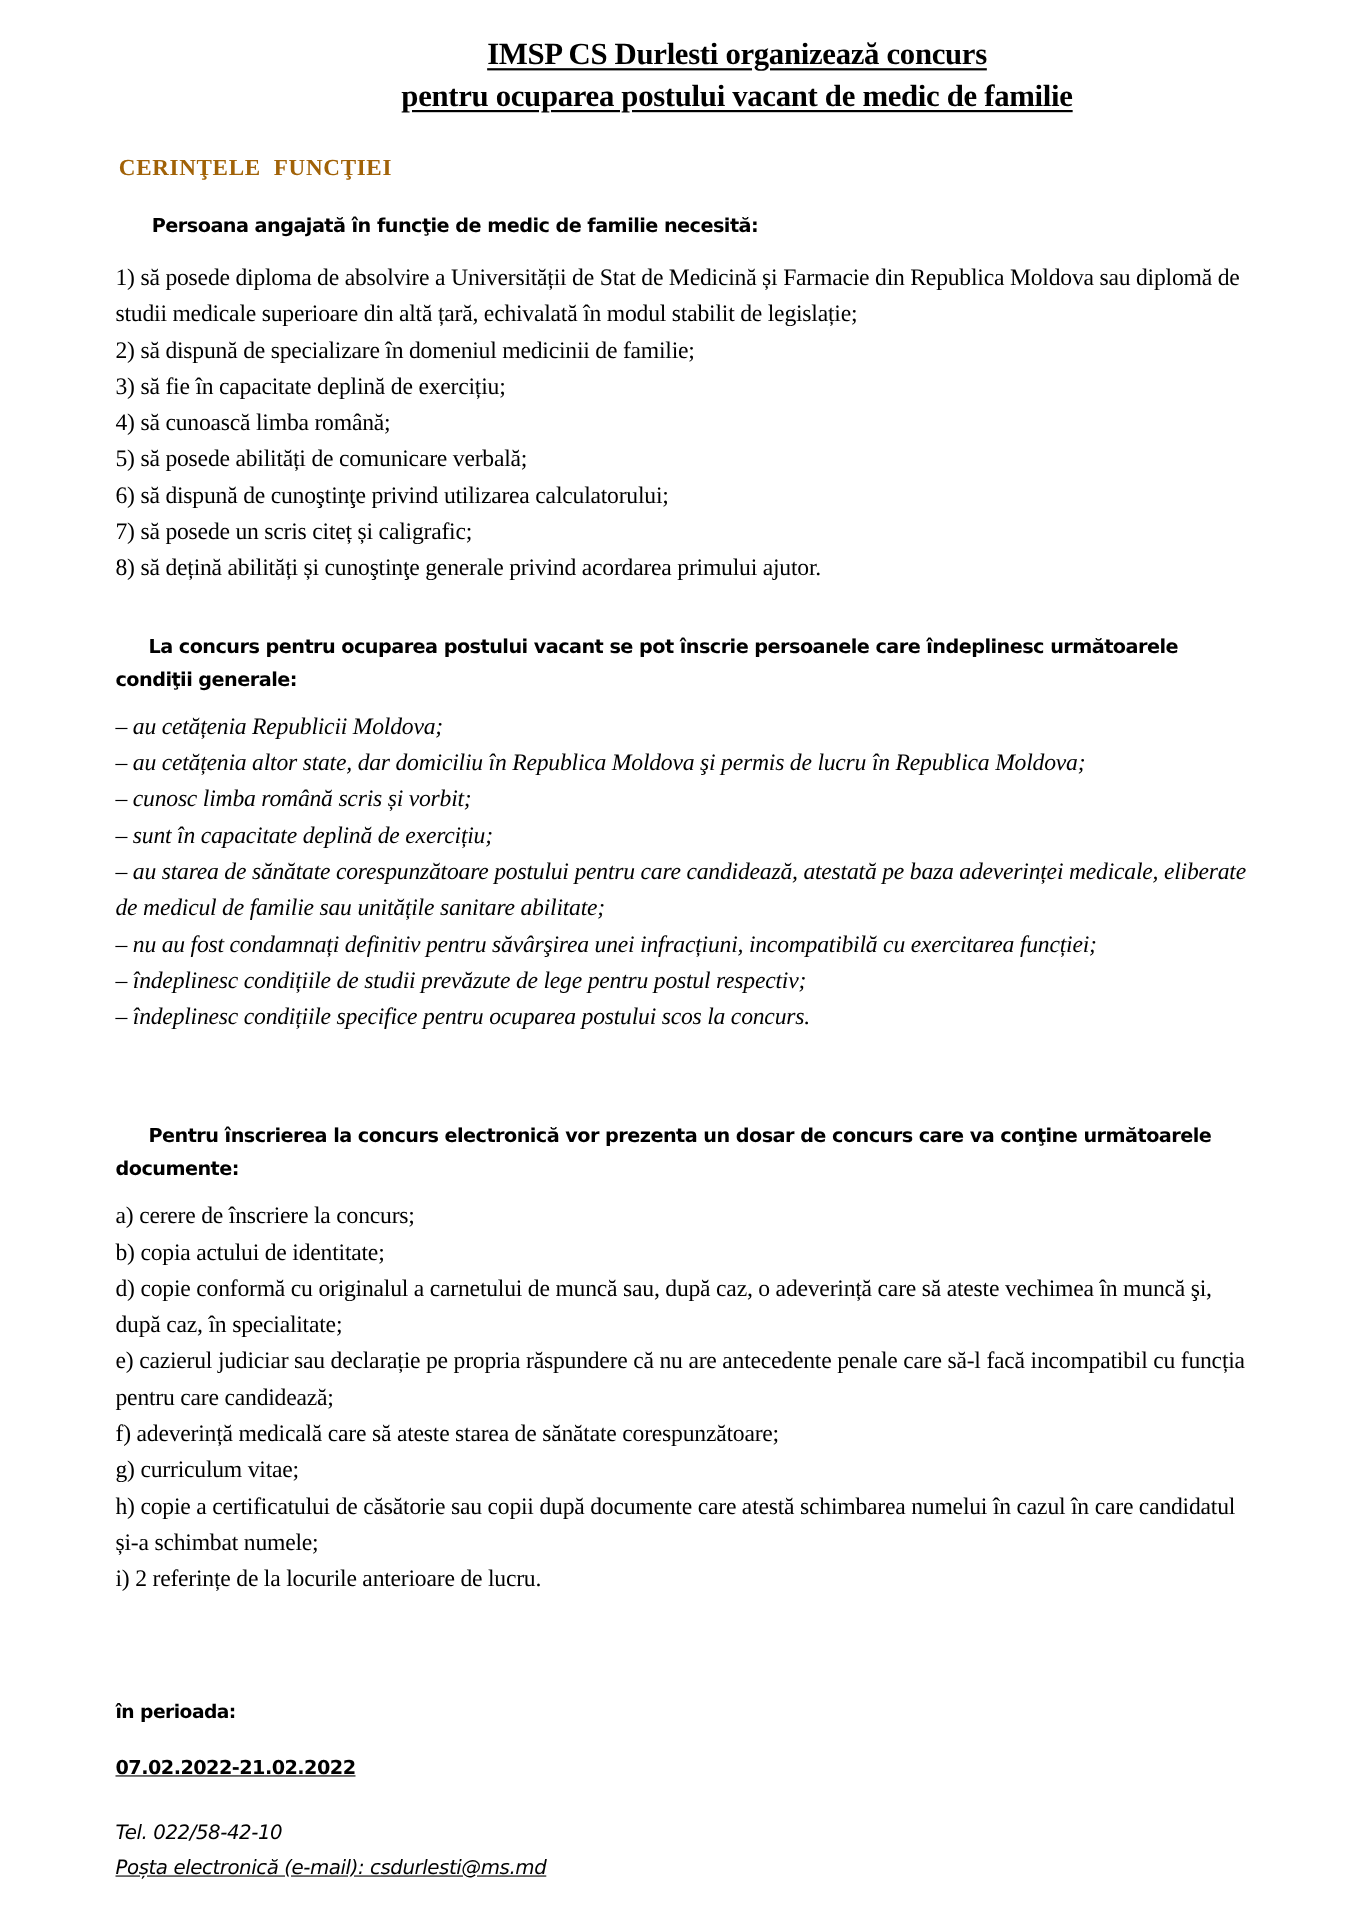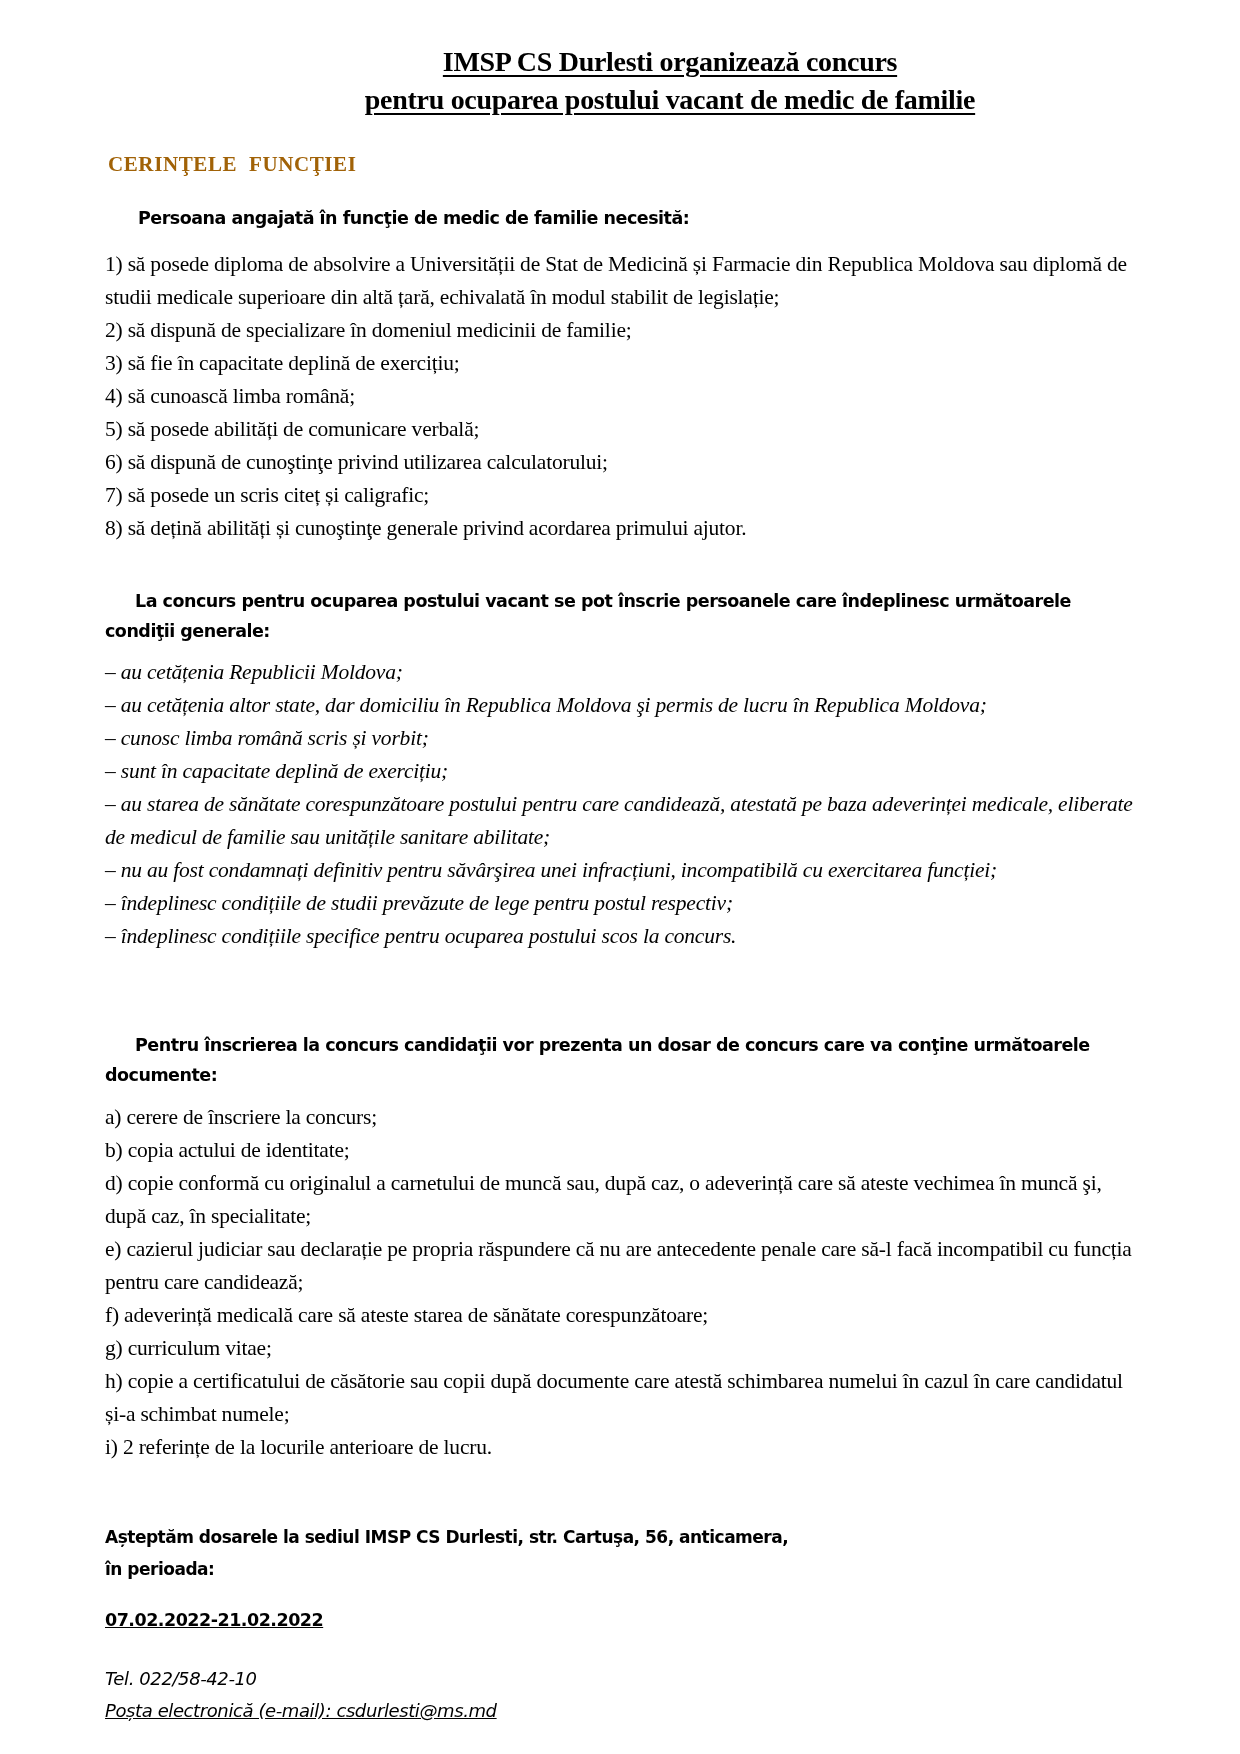--- a/index.html
+++ b/index.html
@@ -1,17 +1,17 @@
 <!DOCTYPE html>
 <html><head>
   <meta charset="utf-8">
   <style>
     html, body { margin: 0; padding: 0; background: #ffffff; }
     body { width: 1240px; height: 1754px; position: relative; overflow: hidden; color: #000; }
-    .page { position: absolute; left: 0; top: 16px; width: 1240px; height: 1380px; }
+    .page { position: absolute; left: 0; top: 4px; width: 1240px; height: 1380px; }
     .title {
       position: absolute; left: 0; width: 1240px; text-align: center;
       font-family: "Liberation Serif", serif; font-weight: bold; font-size: 28px;
       text-decoration: underline; text-decoration-thickness: 2px; text-underline-offset: 4px;
       letter-spacing: -0.3px;
     }
     .t1 { top: 30px; left: 50px; }
     .t2 { top: 68px; left: 50px; }
     .section-head {
       position: absolute; left: 108px; top: 136px;
@@ -75,33 +75,32 @@
     <p>– au cetățenia Republicii Moldova;</p>
     <p>– au cetățenia altor state, dar domiciliu în Republica Moldova şi permis de lucru în Republica Moldova;</p>
     <p>– cunosc limba română scris și vorbit;</p>
     <p>– sunt în capacitate deplină de exercițiu;</p>
     <p>– au starea de sănătate corespunzătoare postului pentru care candidează, atestată pe baza adeverinței medicale, eliberate de medicul de familie sau unitățile sanitare abilitate;</p>
     <p>– nu au fost condamnați definitiv pentru săvârşirea unei infracțiuni, incompatibilă cu exercitarea funcției;</p>
     <p>– îndeplinesc condițiile de studii prevăzute de lege pentru postul respectiv;</p>
     <p>– îndeplinesc condițiile specifice pentru ocuparea postului scos la concurs.</p>
   </div>
 
-  <div class="intro wrap" style="top:1014px;">Pentru înscrierea la concurs candidaţii vor prezenta un dosar de concurs care va conţine următoarele documente:</div>
+  <div class="intro wrap" style="top:1014px;">Pentru înscrierea la concurs electronică vor prezenta un dosar de concurs care va conţine următoarele documente:</div>
 
   <div class="block" style="top:1085px;">
     <p>a) cerere de înscriere la concurs;</p>
     <p>b) copia actului de identitate;</p>
     <p>d) copie conformă cu originalul a carnetului de muncă sau, după caz, o adeverință care să ateste vechimea în muncă şi, după caz, în specialitate;</p>
     <p>e) cazierul judiciar sau declarație pe propria răspundere că nu are antecedente penale care să-l facă incompatibil cu funcția pentru care candidează;</p>
     <p>f) adeverință medicală care să ateste starea de sănătate corespunzătoare;</p>
     <p>g) curriculum vitae;</p>
     <p>h) copie a certificatului de căsătorie sau copii după documente care atestă schimbarea numelui în cazul în care candidatul și-a schimbat numele;</p>
     <p>i) 2 referințe de la locurile anterioare de lucru.</p>
   </div>
 
-  <div class="footer-bold" style="top:1504px;">Așteptăm dosarele la sediul IMSP CS Durlesti, str. Cartuşa, 56, anticamera,</div>
   <div class="footer-bold" style="top:1536px;">în perioada:</div>
 
   <div class="dates">07.02.2022-21.02.2022</div>
 
   <div class="contact" style="top:1652px;">Tel. 022/58-42-10</div>
   <div class="contact email" style="top:1684px;">Poșta electronică (e-mail): csdurlesti@ms.md</div>
 </div>
 
 </body></html>

